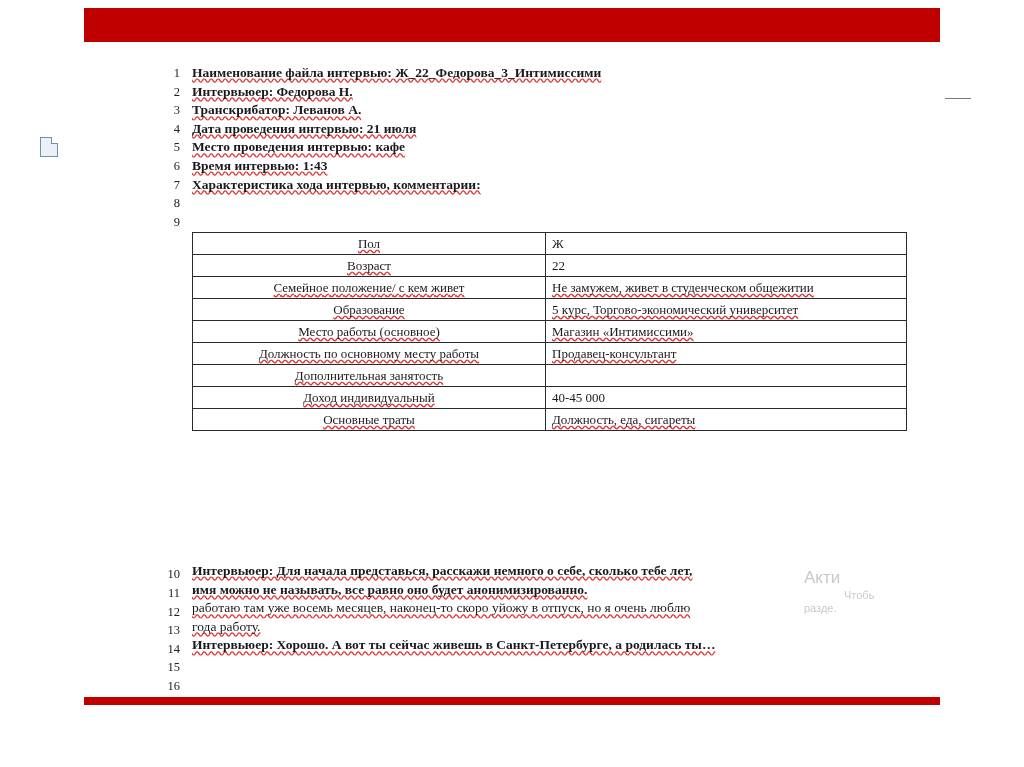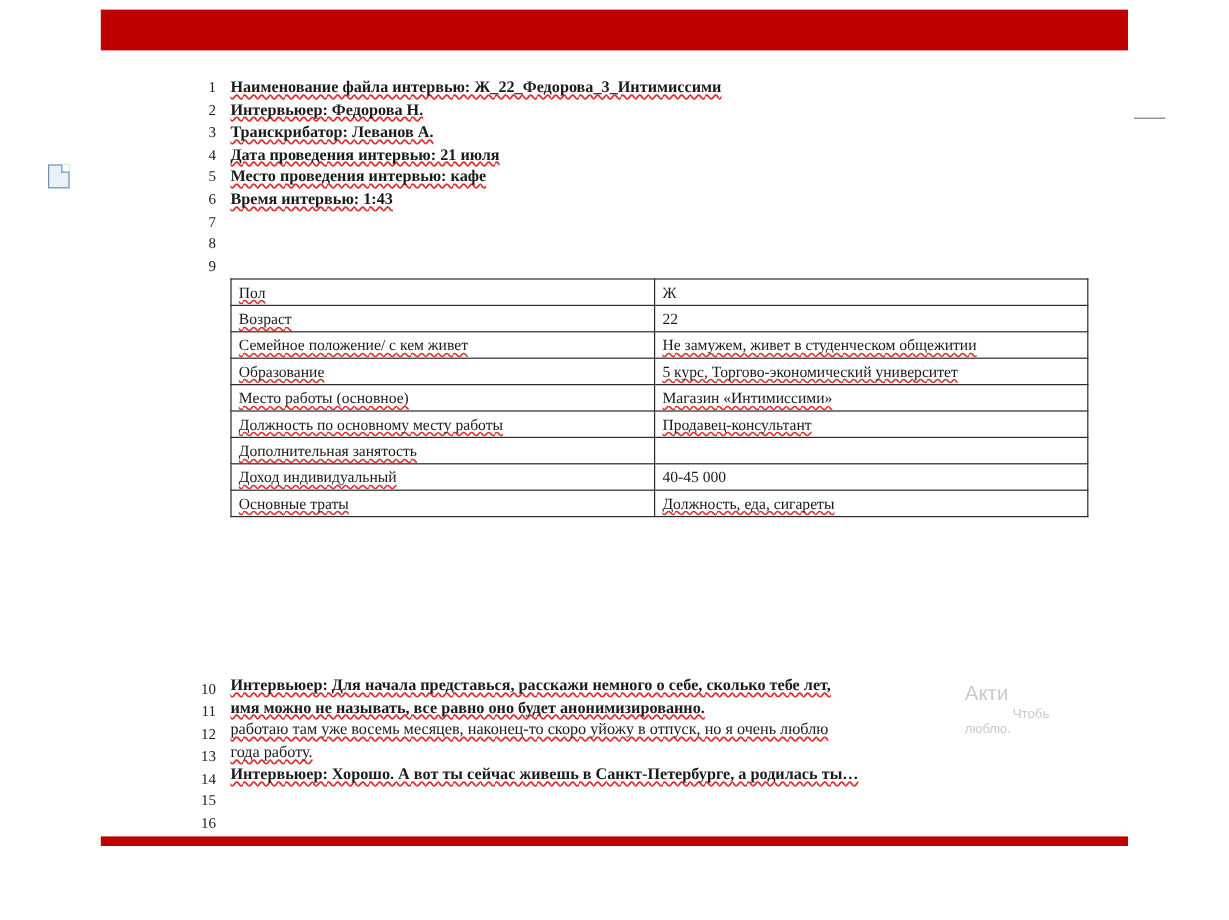--- a/index.html
+++ b/index.html
@@ -131,21 +131,21 @@
     table-layout: fixed;
     font-size: 13px;
     color: #1a1a1a;
   }
   table.info td {
     border: 1px solid #2a2a2a;
     padding: 2px 6px 2px 6px;
     vertical-align: top;
     line-height: 17px;
   }
-  table.info td.c1 { width: 340px; }
+  table.info td.c1 { width: 340px; text-align: center; }
   table.info td.c2 { width: 348px; }
   td.justify { text-align: justify; }
 
   
   .para {
     position: absolute;
     left: 108px;
     width: 740px;
     font-size: 13.5px;
     color: #1a1a1a;
@@ -200,20 +200,21 @@
       <div>16</div>
     </div>
 
     <div class="textcol">
       <div class="line bold squig">Наименование файла интервью:  Ж_22_Федорова_3_Интимиссими</div>
       <div class="line bold squig">Интервьюер: Федорова Н.</div>
       <div class="line bold squig">Транскрибатор: Леванов А.</div>
       <div class="line bold squig">Дата проведения интервью: 21 июля</div>
       <div class="line bold squig">Место проведения интервью: кафе</div>
       <div class="line bold squig">Время интервью: 1:43</div>
+      <div class="line bold squig">Характеристика хода интервью, комментарии:</div>
     </div>
 
     <table class="info">
       <tbody>
           <tr>
         <td class="c1 squig">Пол</td>
         <td class="c2">Ж</td>
       </tr>
       <tr>
         <td class="c1 squig">Возраст</td>
@@ -254,17 +255,17 @@
       <div class="line bold squig">Интервьюер: Для начала представься, расскажи немного о себе, сколько тебе лет,</div>
       <div class="line bold squig">имя можно не называть, все равно оно будет анонимизированно.</div>
       <div class="line squig">работаю там уже восемь месяцев, наконец-то скоро уйожу в отпуск, но я очень люблю</div>
       <div class="line squig">года работу.</div>
       <div class="line bold squig">Интервьюер: Хорошо. А вот ты сейчас живешь в Санкт-Петербурге, а родилась ты…</div>
     </div>
 
     <div class="activate">
       <div class="t1">Акти</div>
       <div class="t2">Чтобь</div>
-      <div class="t3">люблю.</div>
+      <div class="t3">разде.</div>
     </div>
 
   </div>
 </div>
 
 </body></html>

